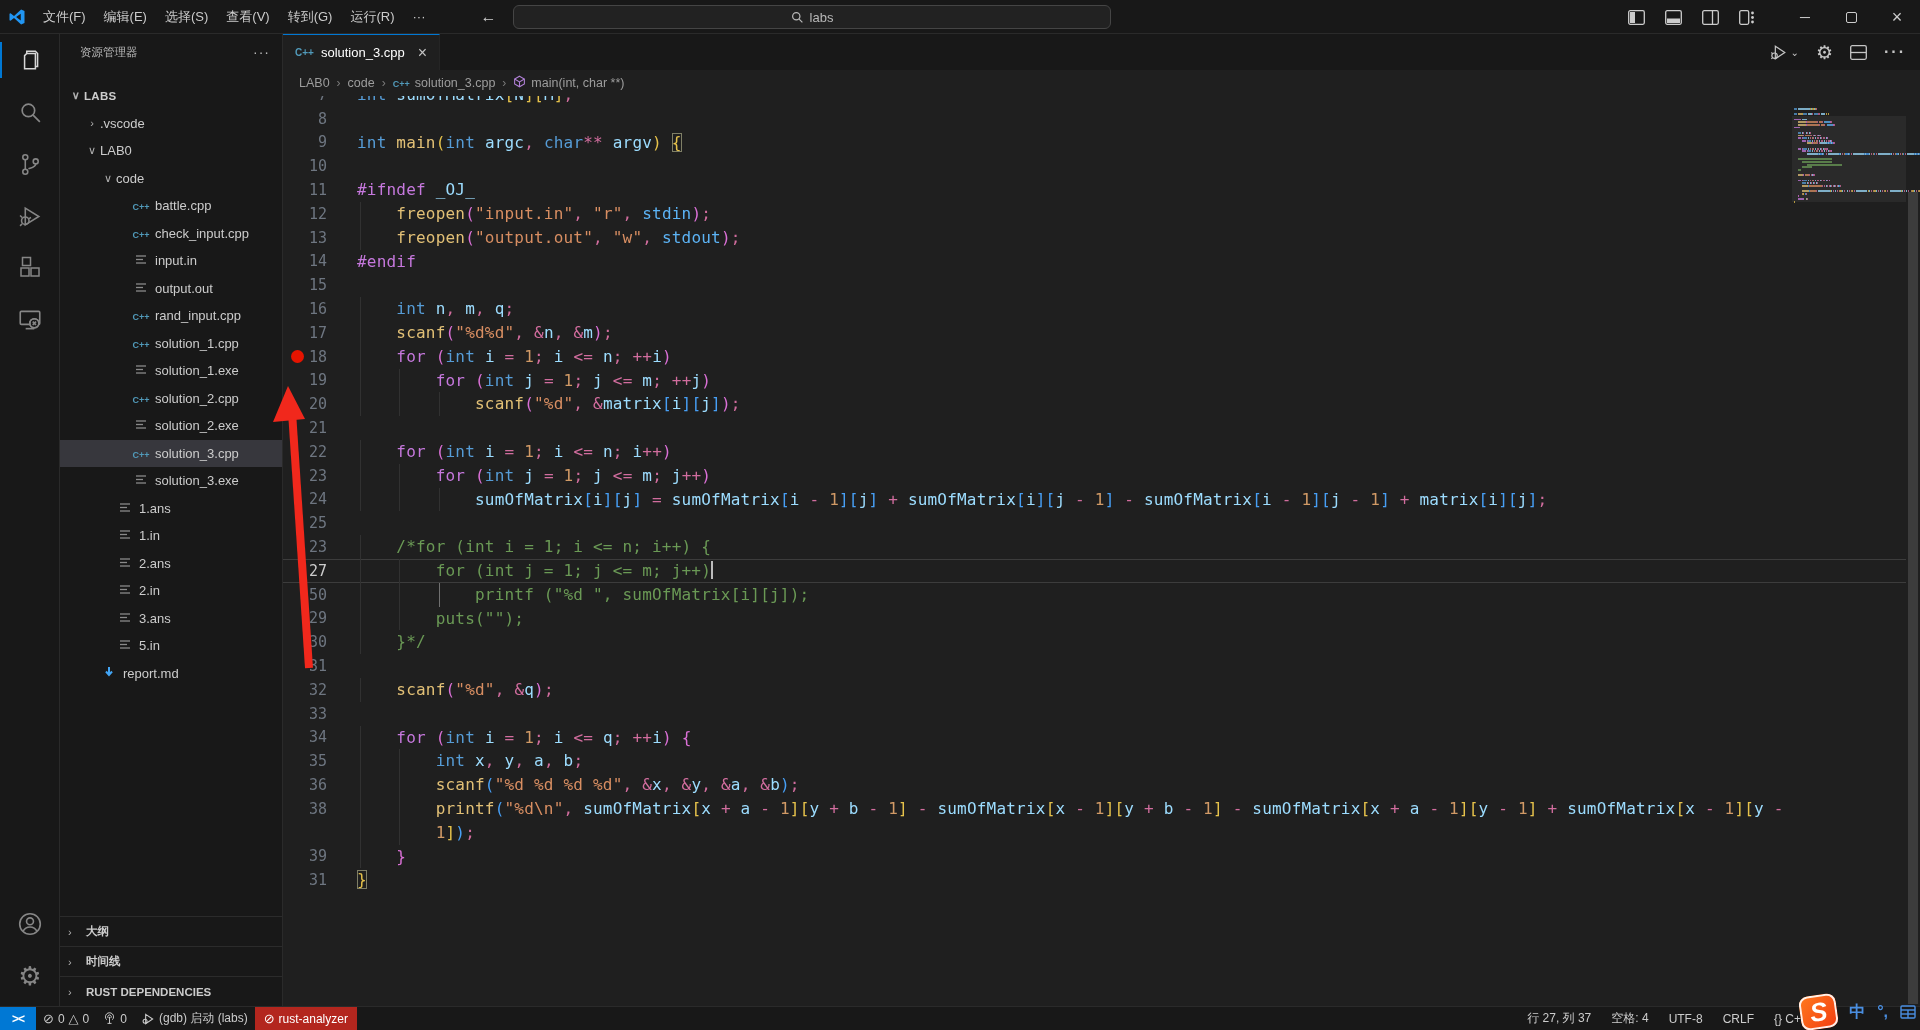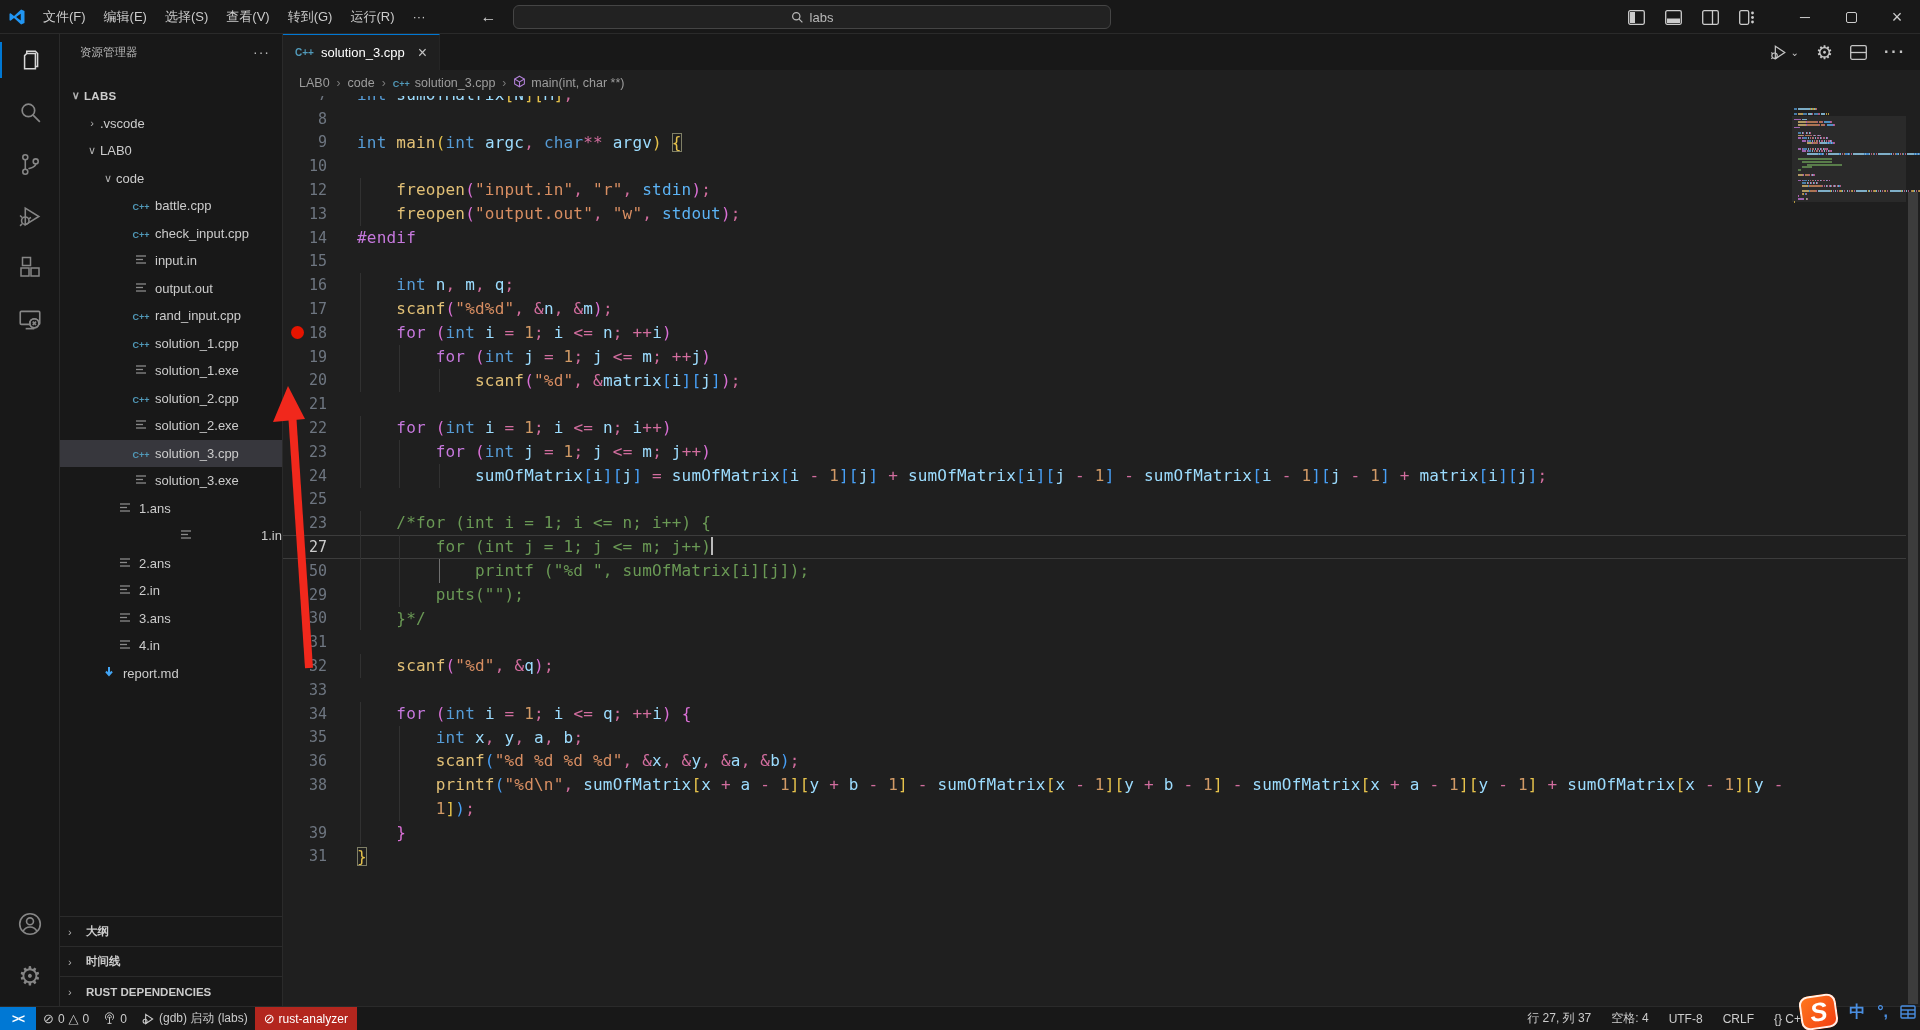--- a/index.html
+++ b/index.html
@@ -315,21 +315,21 @@
             <span class="chev"></span>
             <span class="ticon"><svg width="12" height="11" viewBox="0 0 12 11">
                 <g stroke="#8a8a8a" stroke-width="1.3">
                   <line x1="1" y1="2" x2="11" y2="2"></line>
                   <line x1="1" y1="5.5" x2="8" y2="5.5"></line>
                   <line x1="1" y1="9" x2="11" y2="9"></line>
                 </g>
               </svg></span>
             <span>1.ans</span>
           </div>
-          <div class="trow" style="padding-left: 40px; justify-content: space-between;">
+          <div class="trow" style="padding-left: 40px;">
             <span class="chev"></span>
             <span class="ticon"><svg width="12" height="11" viewBox="0 0 12 11">
                 <g stroke="#8a8a8a" stroke-width="1.3">
                   <line x1="1" y1="2" x2="11" y2="2"></line>
                   <line x1="1" y1="5.5" x2="8" y2="5.5"></line>
                   <line x1="1" y1="9" x2="11" y2="9"></line>
                 </g>
               </svg></span>
             <span>1.in</span>
           </div>
@@ -368,21 +368,21 @@
           </div>
           <div class="trow" style="padding-left: 40px;">
             <span class="chev"></span>
             <span class="ticon"><svg width="12" height="11" viewBox="0 0 12 11">
                 <g stroke="#8a8a8a" stroke-width="1.3">
                   <line x1="1" y1="2" x2="11" y2="2"></line>
                   <line x1="1" y1="5.5" x2="8" y2="5.5"></line>
                   <line x1="1" y1="9" x2="11" y2="9"></line>
                 </g>
               </svg></span>
-            <span>4.in</span>
+            <span>5.in</span>
           </div>
           <div class="trow" style="padding-left: 24px;">
             <span class="chev"></span>
             <span class="ticon"><svg width="12" height="12" viewBox="0 0 12 12">
                 <path d="M6 1v7M3 5.5 6 9l3-3.5" stroke="#42a5f5" stroke-width="2" fill="none"></path>
               </svg></span>
             <span>report.md</span>
           </div>
         </div>
       <div class="sb-sections" id="sbsections">
@@ -457,20 +457,24 @@
               <div class="gutter"><span class="ln">8</span></div>
               <div class="ccode"></div>
             </div>
             <div class="crow">
               <div class="gutter"><span class="ln">9</span></div>
               <div class="ccode"><span class="tok-kw">int</span><span class="tok-pl"> </span><span class="tok-fn">main</span><span class="tok-b1">(</span><span class="tok-kw">int</span><span class="tok-pl"> </span><span class="tok-var">argc</span><span class="tok-op">,</span><span class="tok-pl"> </span><span class="tok-kw">char</span><span class="tok-op">**</span><span class="tok-pl"> </span><span class="tok-var">argv</span><span class="tok-b1">)</span><span class="tok-pl"> </span><span class="tok-b1 bm">{</span></div>
             </div>
             <div class="crow">
               <div class="gutter"><span class="ln">10</span></div>
               <div class="ccode"><div class="guide" style="left: 3px;"></div></div>
+            </div>
+            <div class="crow">
+              <div class="gutter"><span class="ln">11</span></div>
+              <div class="ccode"><span class="tok-ctrl">#ifndef</span><span class="tok-pl"> </span><span class="tok-def">_OJ_</span></div>
             </div>
             <div class="crow">
               <div class="gutter"><span class="ln">12</span></div>
               <div class="ccode"><div class="guide" style="left: 3px;"></div><span class="tok-pl">    </span><span class="tok-fn">freopen</span><span class="tok-b2">(</span><span class="tok-str">"input.in"</span><span class="tok-op">,</span><span class="tok-pl"> </span><span class="tok-str">"r"</span><span class="tok-op">,</span><span class="tok-pl"> </span><span class="tok-kw2">stdin</span><span class="tok-b2">)</span><span class="tok-op">;</span></div>
             </div>
             <div class="crow">
               <div class="gutter"><span class="ln">13</span></div>
               <div class="ccode"><div class="guide" style="left: 3px;"></div><span class="tok-pl">    </span><span class="tok-fn">freopen</span><span class="tok-b2">(</span><span class="tok-str">"output.out"</span><span class="tok-op">,</span><span class="tok-pl"> </span><span class="tok-str">"w"</span><span class="tok-op">,</span><span class="tok-pl"> </span><span class="tok-kw2">stdout</span><span class="tok-b2">)</span><span class="tok-op">;</span></div>
             </div>
             <div class="crow">

